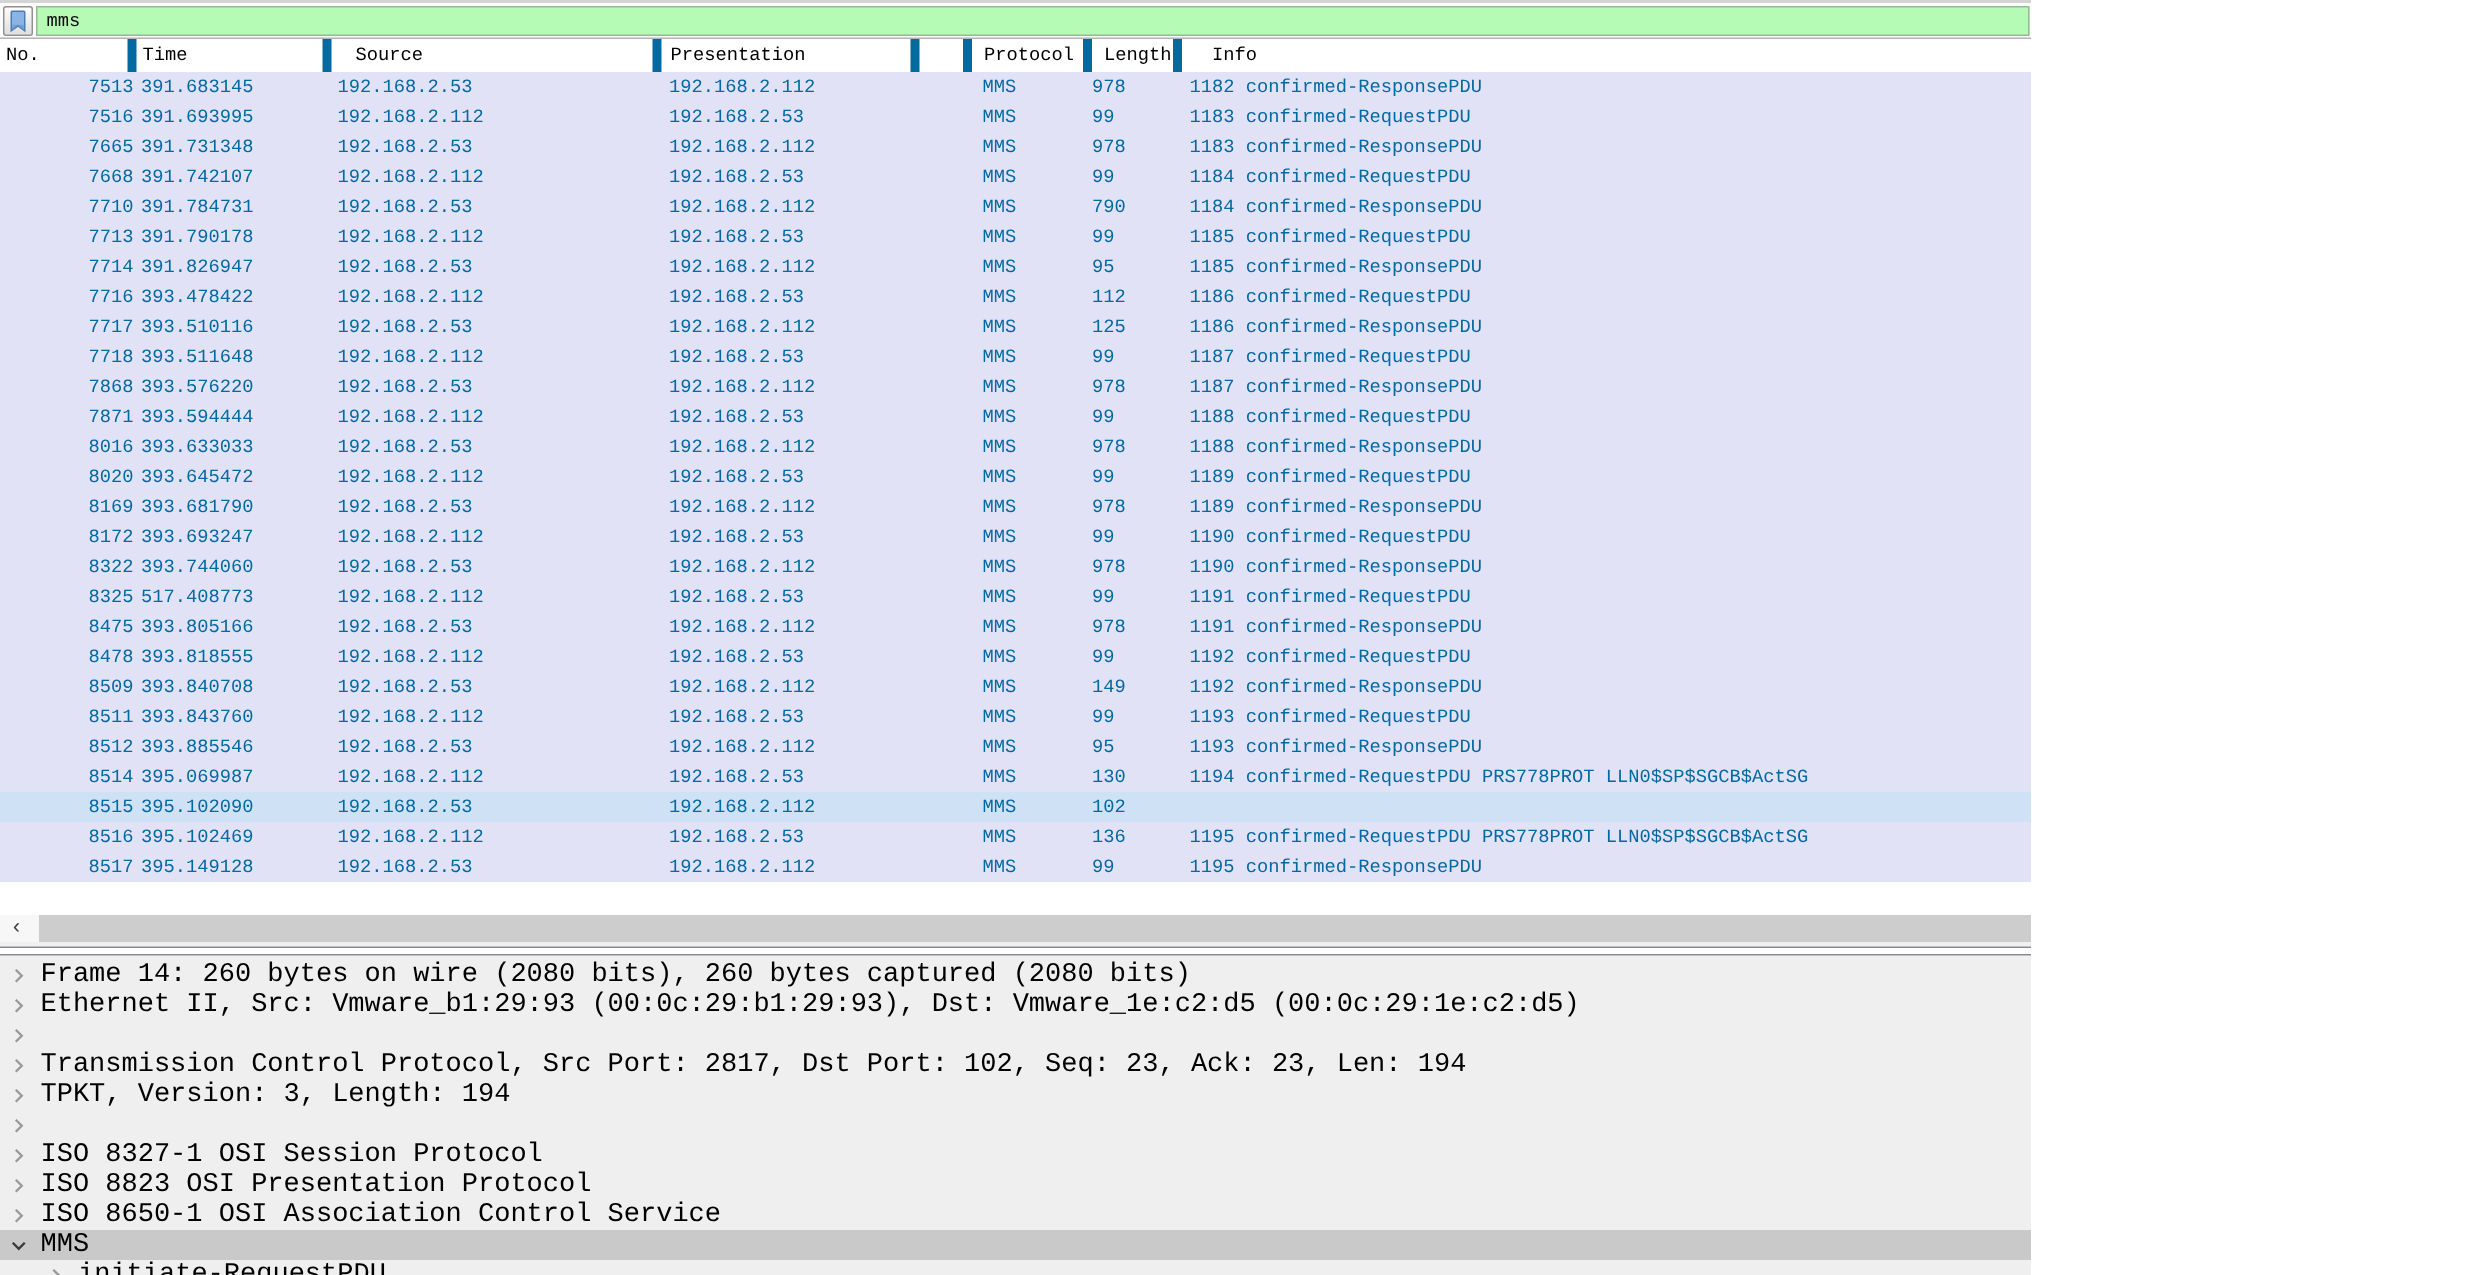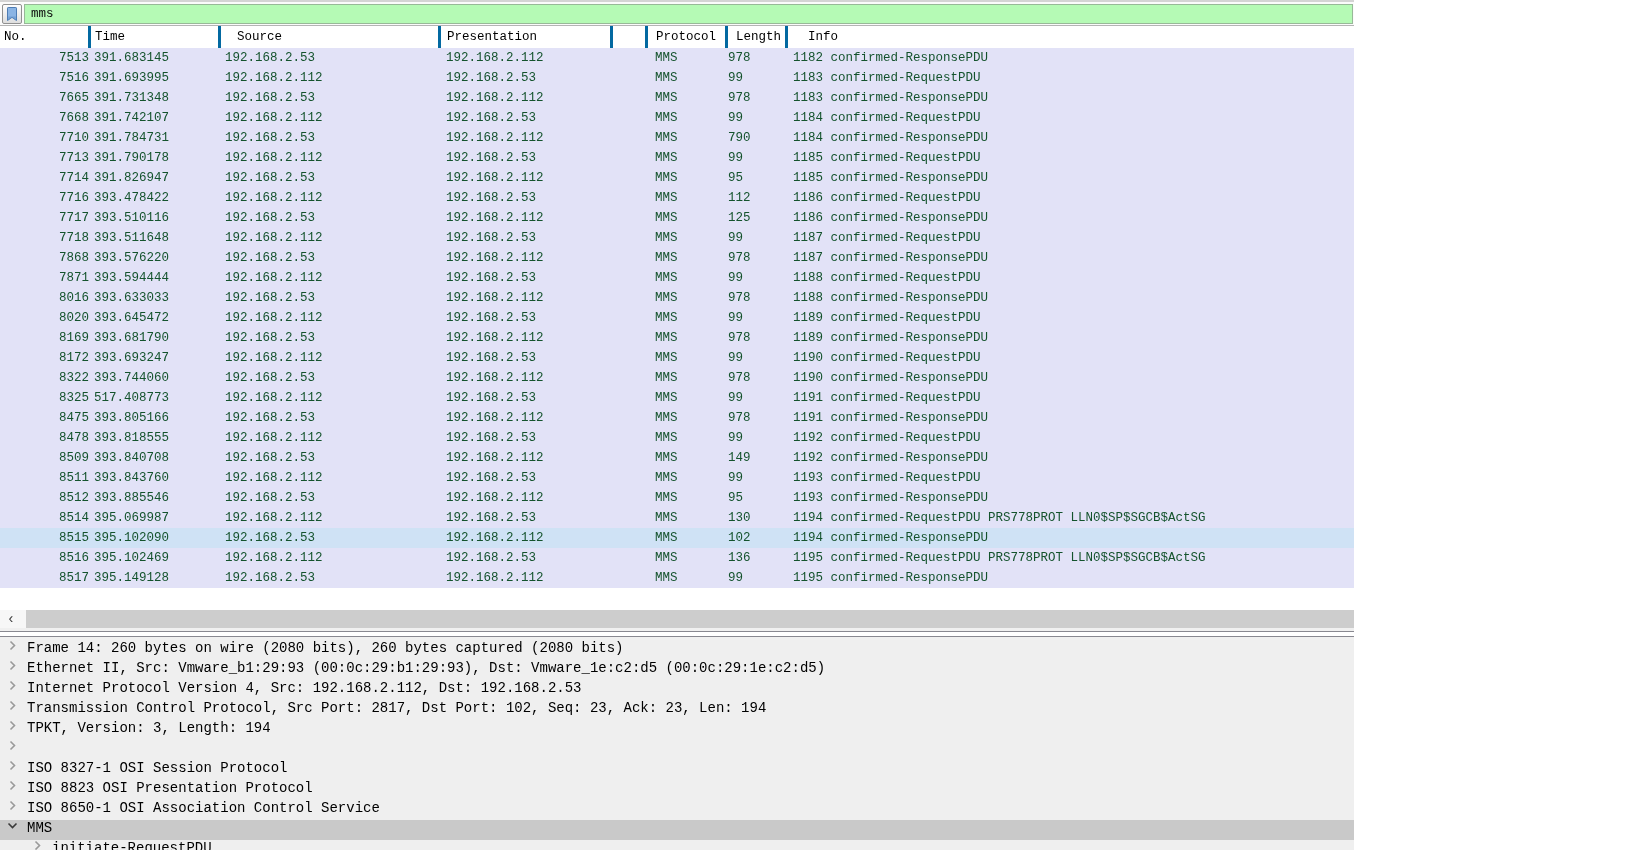--- a/index.html
+++ b/index.html
@@ -32,33 +32,33 @@
   
   .grid-row {
     display: grid;
     grid-template-columns: 91px 130px 220px 172px 35px 80px 60px 1fr;
     width: 100%; white-space: nowrap; overflow: hidden;
   }
   .header-row {
     height: 22px; background: #ffffff; color: #000;
     align-items: center; font-size: 12.5px;
   }
-  .header-cell { height: 100%; display: flex; align-items: center; border-right: 3px solid #0369a1; overflow: hidden; }
+  .header-cell { height: 100%; display: flex; align-items: center; border-right: 6px solid #0369a1; overflow: hidden; }
   .hc-no      { padding-left: 4px; }
   .hc-time    { padding-left: 4px; }
   .hc-source  { padding-left: 16px; }
   .hc-dest    { padding-left: 6px; }
   .hc-spacer  { }
   .hc-proto   { padding-left: 8px; }
   .hc-length  { padding-left: 8px; }
   .hc-info    { padding-left: 20px; border-right: none; }
 
   .packet-list { height: 540px; overflow: hidden; background: #ffffff; }
   .packet-row {
-    height: 20px; background: #e2e2f7; color: #14532d;
+    height: 20px; background: #e2e2f7; color: #0369a1;
     align-items: center; cursor: default; font-size: 12.5px;
   }
   .packet-row.selected { background: #cfe2f5; }
   .cell { overflow: hidden; white-space: nowrap; }
   .c-no     { text-align: right; padding-right: 2px; }
   .c-time   { padding-left: 3px; }
   .c-source { padding-left: 4px; }
   .c-dest   { padding-left: 5px; }
   .c-proto  { padding-left: 7px; }
   .c-length { text-align: left; padding-right: 3px; }
@@ -74,21 +74,21 @@
     color: #404040; font-size: 14px; background: #f7f7f7; cursor: pointer;
   }
   .hs-thumb { position: absolute; left: 26px; right: 0; top: 0; height: 18px; background: #cdcdcd; cursor: pointer; }
 
   
   .splitter { height: 12px; background: #f0f0f0; border-top: 2px solid #f0f0f0; cursor: row-resize; }
   .splitter-inner { height: 6px; margin-top: 1px; background: #ffffff; border-top: 1px solid #888890; border-bottom: 1px solid #888890; }
 
   
   .details { height: 210px; background: #efefef; color: #000; overflow: hidden; }
-  .detail-row { height: 20px; display: flex; align-items: flex-start; white-space: nowrap; cursor: default; font-size: 14px; }
+  .detail-row { height: 20px; display: flex; align-items: center; white-space: nowrap; cursor: default; font-size: 18px; }
   .detail-row .twisty { width: 12px; display: flex; align-items: center; justify-content: center; flex: 0 0 12px; }
   .detail-row.indent-0 { padding-left: 6px; }
   .detail-row.indent-1 { padding-left: 31px; }
   .detail-row .dlabel { padding-left: 9px; }
   .detail-row.selected { background: #c9c9c9; }
 </style>
 </head>
 <body>
 
 <div class="app">
@@ -360,21 +360,20 @@
         <div class="cell c-info">1194 confirmed-RequestPDU PRS778PROT LLN0$SP$SGCB$ActSG</div>
       </div>
       <div class="grid-row packet-row selected">
         <div class="cell c-no">8515</div>
         <div class="cell c-time">395.102090</div>
         <div class="cell c-source">192.168.2.53</div>
         <div class="cell c-dest">192.168.2.112</div>
         <div class="cell "></div>
         <div class="cell c-proto">MMS</div>
         <div class="cell c-length">102</div>
-        <div class="cell c-info">1194 confirmed-ResponsePDU</div>
       </div>
       <div class="grid-row packet-row">
         <div class="cell c-no">8516</div>
         <div class="cell c-time">395.102469</div>
         <div class="cell c-source">192.168.2.112</div>
         <div class="cell c-dest">192.168.2.53</div>
         <div class="cell "></div>
         <div class="cell c-proto">MMS</div>
         <div class="cell c-length">136</div>
         <div class="cell c-info">1195 confirmed-RequestPDU PRS778PROT LLN0$SP$SGCB$ActSG</div>
@@ -418,21 +417,20 @@
           </svg>
         </span>
         <span class="dlabel">Ethernet II, Src: Vmware_b1:29:93 (00:0c:29:b1:29:93), Dst: Vmware_1e:c2:d5 (00:0c:29:1e:c2:d5)</span>
       </div>
       <div class="detail-row indent-0">
         <span class="twisty">
           <svg width="11" height="11" viewBox="0 0 11 11">
             <path d="M3.5 1.5 L7.5 5.5 L3.5 9.5" fill="none" stroke="#9a9a9a" stroke-width="1.6"></path>
           </svg>
         </span>
-        <span class="dlabel">Internet Protocol Version 4, Src: 192.168.2.112, Dst: 192.168.2.53</span>
       </div>
       <div class="detail-row indent-0">
         <span class="twisty">
           <svg width="11" height="11" viewBox="0 0 11 11">
             <path d="M3.5 1.5 L7.5 5.5 L3.5 9.5" fill="none" stroke="#9a9a9a" stroke-width="1.6"></path>
           </svg>
         </span>
         <span class="dlabel">Transmission Control Protocol, Src Port: 2817, Dst Port: 102, Seq: 23, Ack: 23, Len: 194</span>
       </div>
       <div class="detail-row indent-0">

